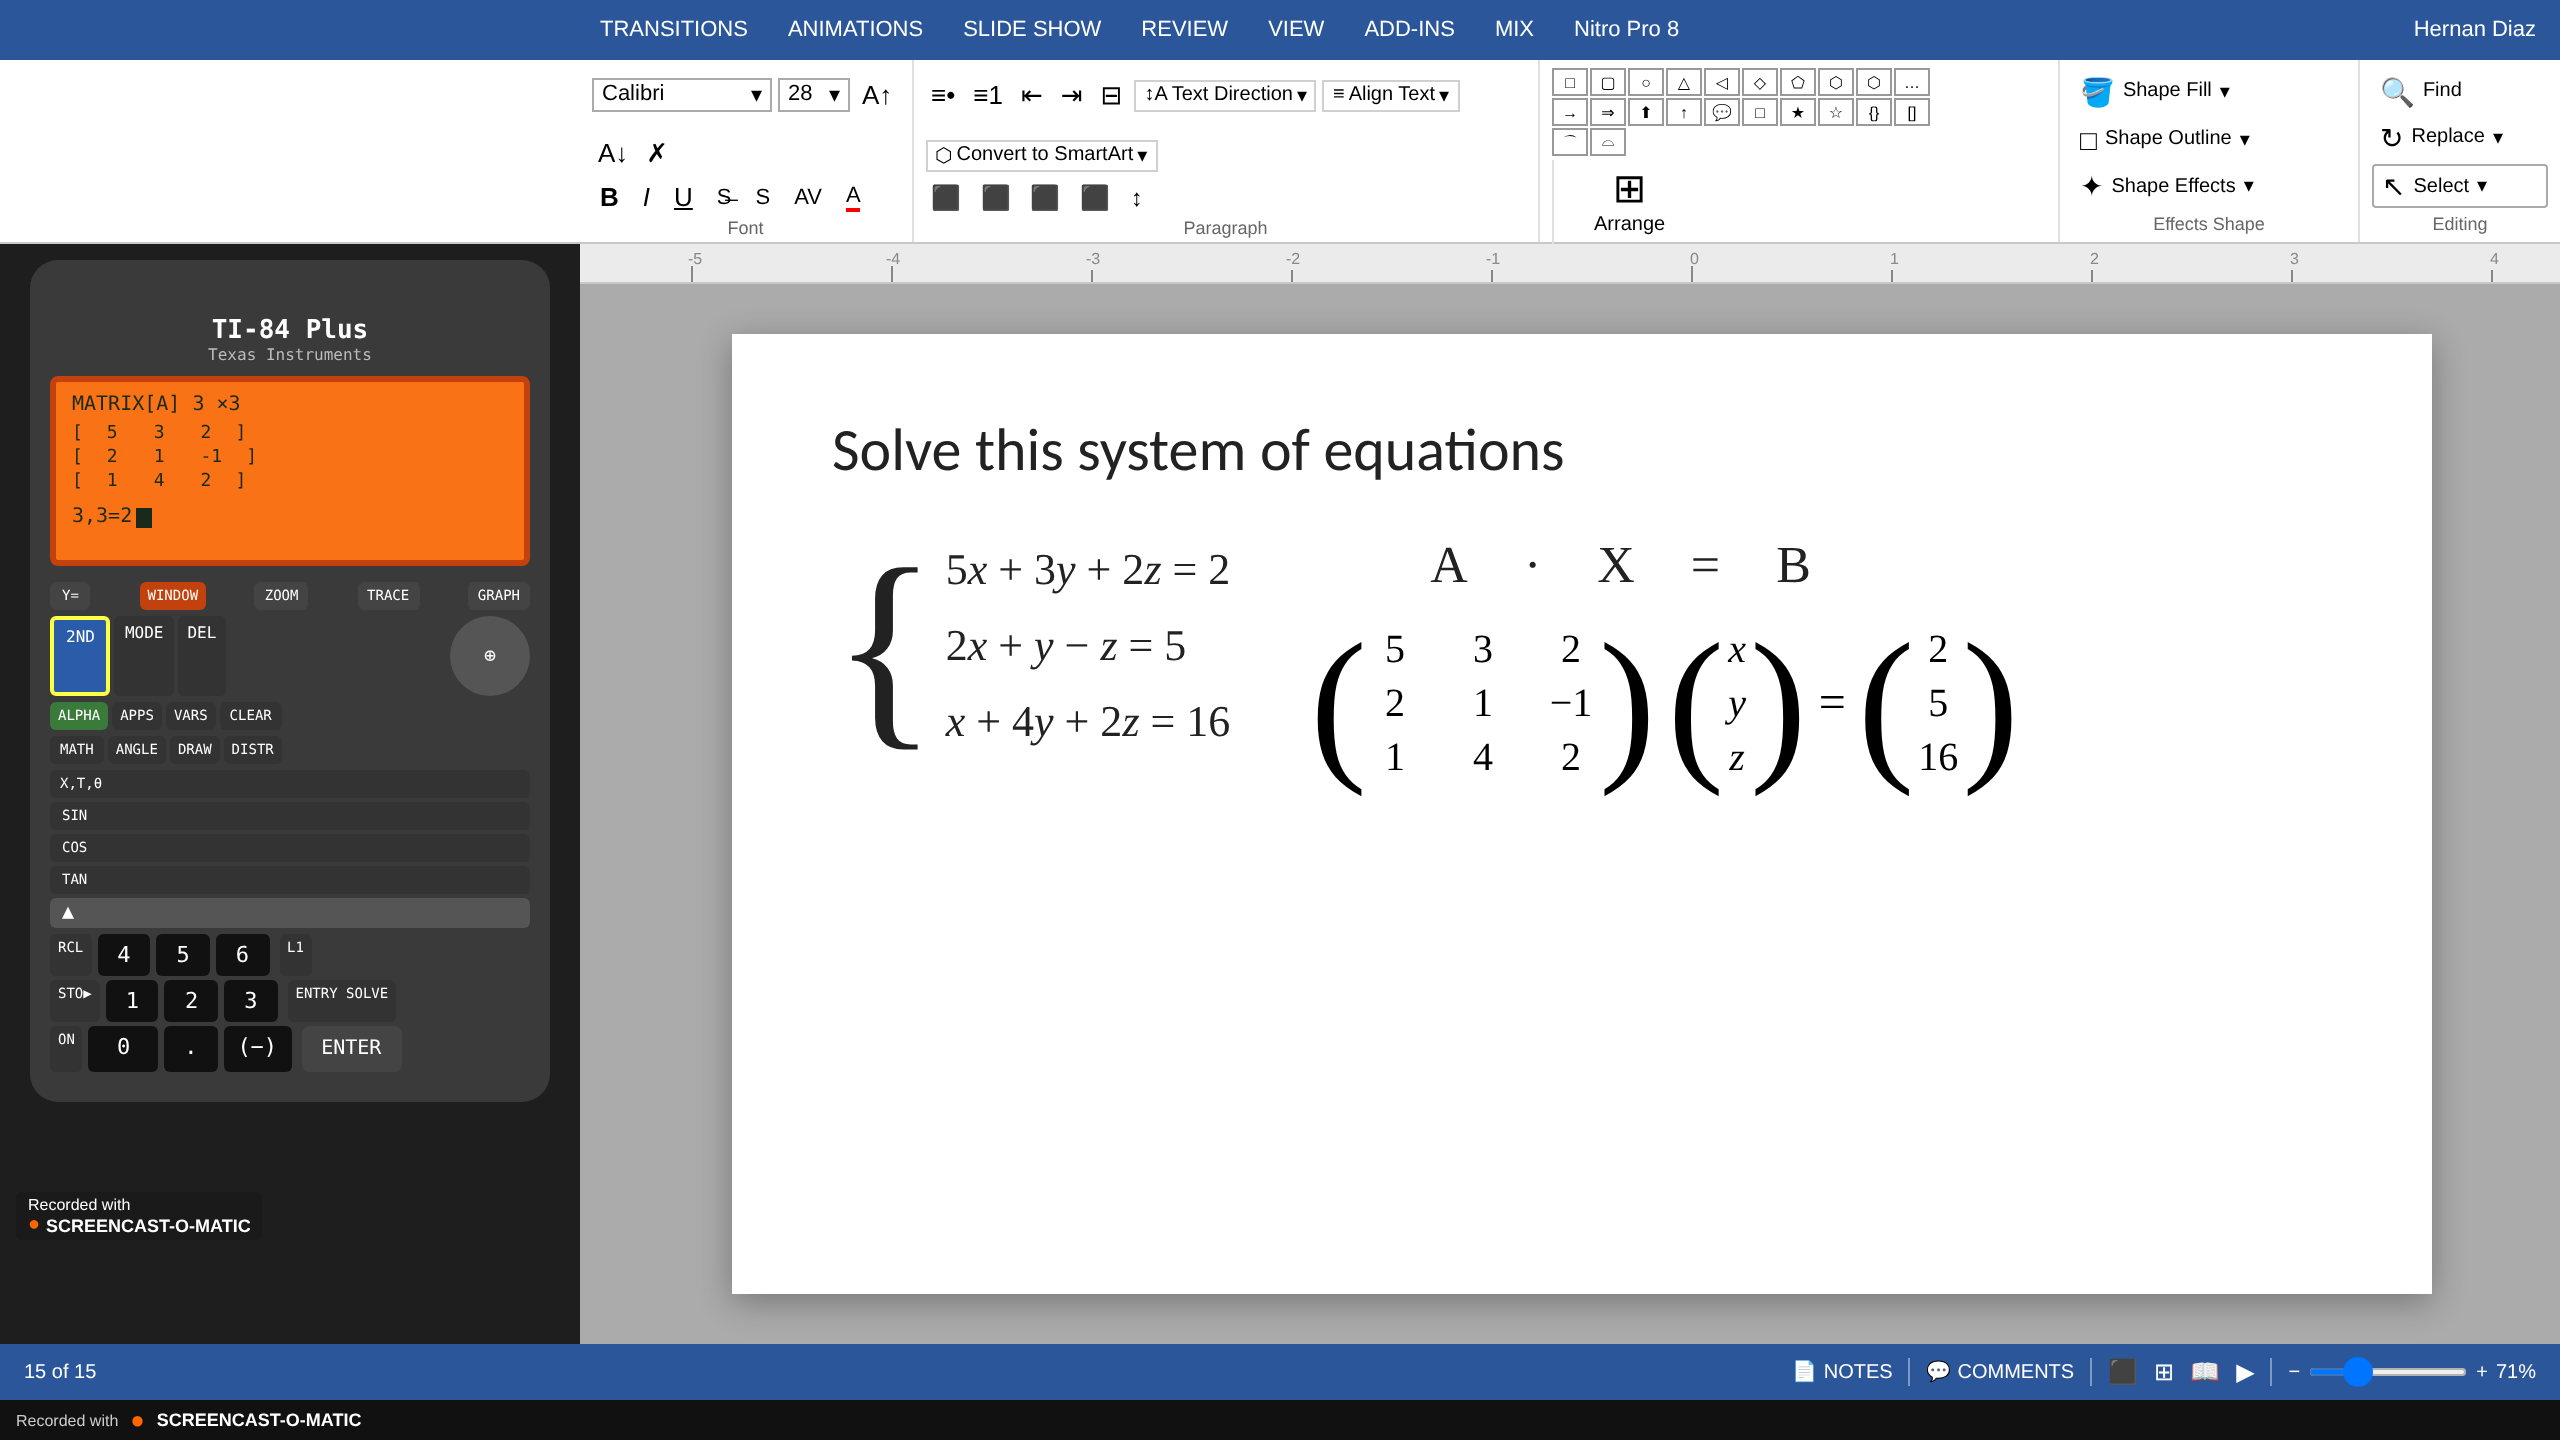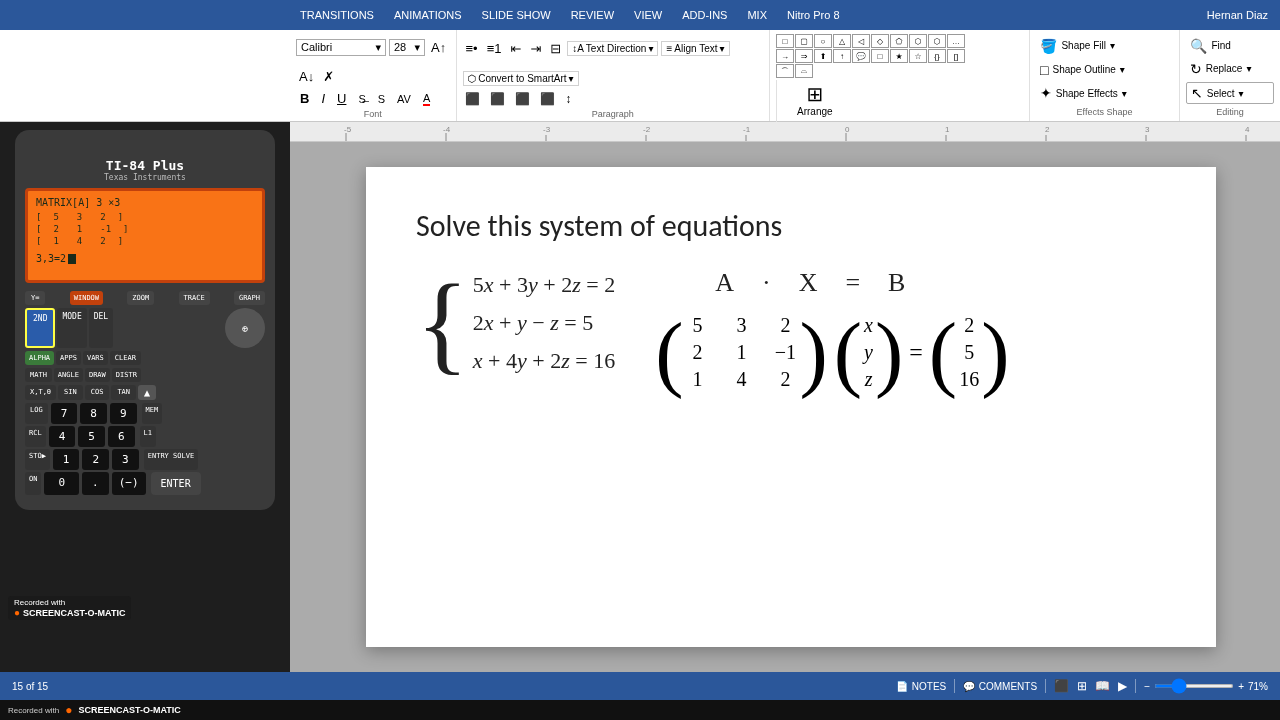--- a/index.html
+++ b/index.html
@@ -214,36 +214,28 @@
           <div style="background:#333; color:#fff; border-radius:3px; font-size:7px; padding:3px 5px; cursor:pointer;">CLEAR</div>
         </div>
 
         <div style="display:flex; gap:2px; margin-bottom:3px;">
           <div style="background:#333; color:#fff; border-radius:3px; font-size:7px; padding:3px 5px; cursor:pointer;">MATH</div>
           <div style="background:#333; color:#fff; border-radius:3px; font-size:7px; padding:3px 4px; cursor:pointer;">ANGLE</div>
           <div style="background:#333; color:#fff; border-radius:3px; font-size:7px; padding:3px 4px; cursor:pointer;">DRAW</div>
           <div style="background:#333; color:#fff; border-radius:3px; font-size:7px; padding:3px 4px; cursor:pointer;">DISTR</div>
         </div>
 
-        <div style="display:flex; gap:2px; margin-bottom:3px;">
+        <div style="display:flex; gap:2px; margin-bottom:3px;flex-direction:column;">
           <div style="background:#333; color:#fff; border-radius:3px; font-size:7px; padding:3px 5px; cursor:pointer;">X,T,θ</div>
           <div style="background:#333; color:#fff; border-radius:3px; font-size:7px; padding:3px 6px; cursor:pointer;">SIN</div>
           <div style="background:#333; color:#fff; border-radius:3px; font-size:7px; padding:3px 6px; cursor:pointer;">COS</div>
           <div style="background:#333; color:#fff; border-radius:3px; font-size:7px; padding:3px 6px; cursor:pointer;">TAN</div>
           <div style="background:#555; color:#fff; border-radius:3px; font-size:10px; padding:2px 6px; cursor:pointer;">▲</div>
         </div>
 
-        <div style="display:flex; gap:3px; margin-bottom:2px;">
-          <div style="background:#333; color:#fff; border-radius:3px; font-size:7px; padding:3px 5px; cursor:pointer;">LOG</div>
-
-          <div style="background:#111; color:#fff; border-radius:3px; font-size:11px; padding:4px 10px; cursor:pointer;">7</div>
-          <div style="background:#111; color:#fff; border-radius:3px; font-size:11px; padding:4px 10px; cursor:pointer;">8</div>
-          <div style="background:#111; color:#fff; border-radius:3px; font-size:11px; padding:4px 10px; cursor:pointer;">9</div>
-          <div style="background:#333; color:#fff; border-radius:3px; font-size:7px; padding:3px 4px; cursor:pointer; margin-left:2px;">MEM</div>
-        </div>
         <div style="display:flex; gap:3px; margin-bottom:2px;">
           <div style="background:#333; color:#fff; border-radius:3px; font-size:7px; padding:3px 4px; cursor:pointer;">RCL</div>
           <div style="background:#111; color:#fff; border-radius:3px; font-size:11px; padding:4px 10px; cursor:pointer;">4</div>
           <div style="background:#111; color:#fff; border-radius:3px; font-size:11px; padding:4px 10px; cursor:pointer;">5</div>
           <div style="background:#111; color:#fff; border-radius:3px; font-size:11px; padding:4px 10px; cursor:pointer;">6</div>
           <div style="background:#333; color:#fff; border-radius:3px; font-size:7px; padding:3px 4px; cursor:pointer; margin-left:2px;">L1</div>
         </div>
         <div style="display:flex; gap:3px; margin-bottom:2px;">
           <div style="background:#333; color:#fff; border-radius:3px; font-size:7px; padding:3px 4px; cursor:pointer;">STO▶</div>
           <div style="background:#111; color:#fff; border-radius:3px; font-size:11px; padding:4px 10px; cursor:pointer;">1</div>

